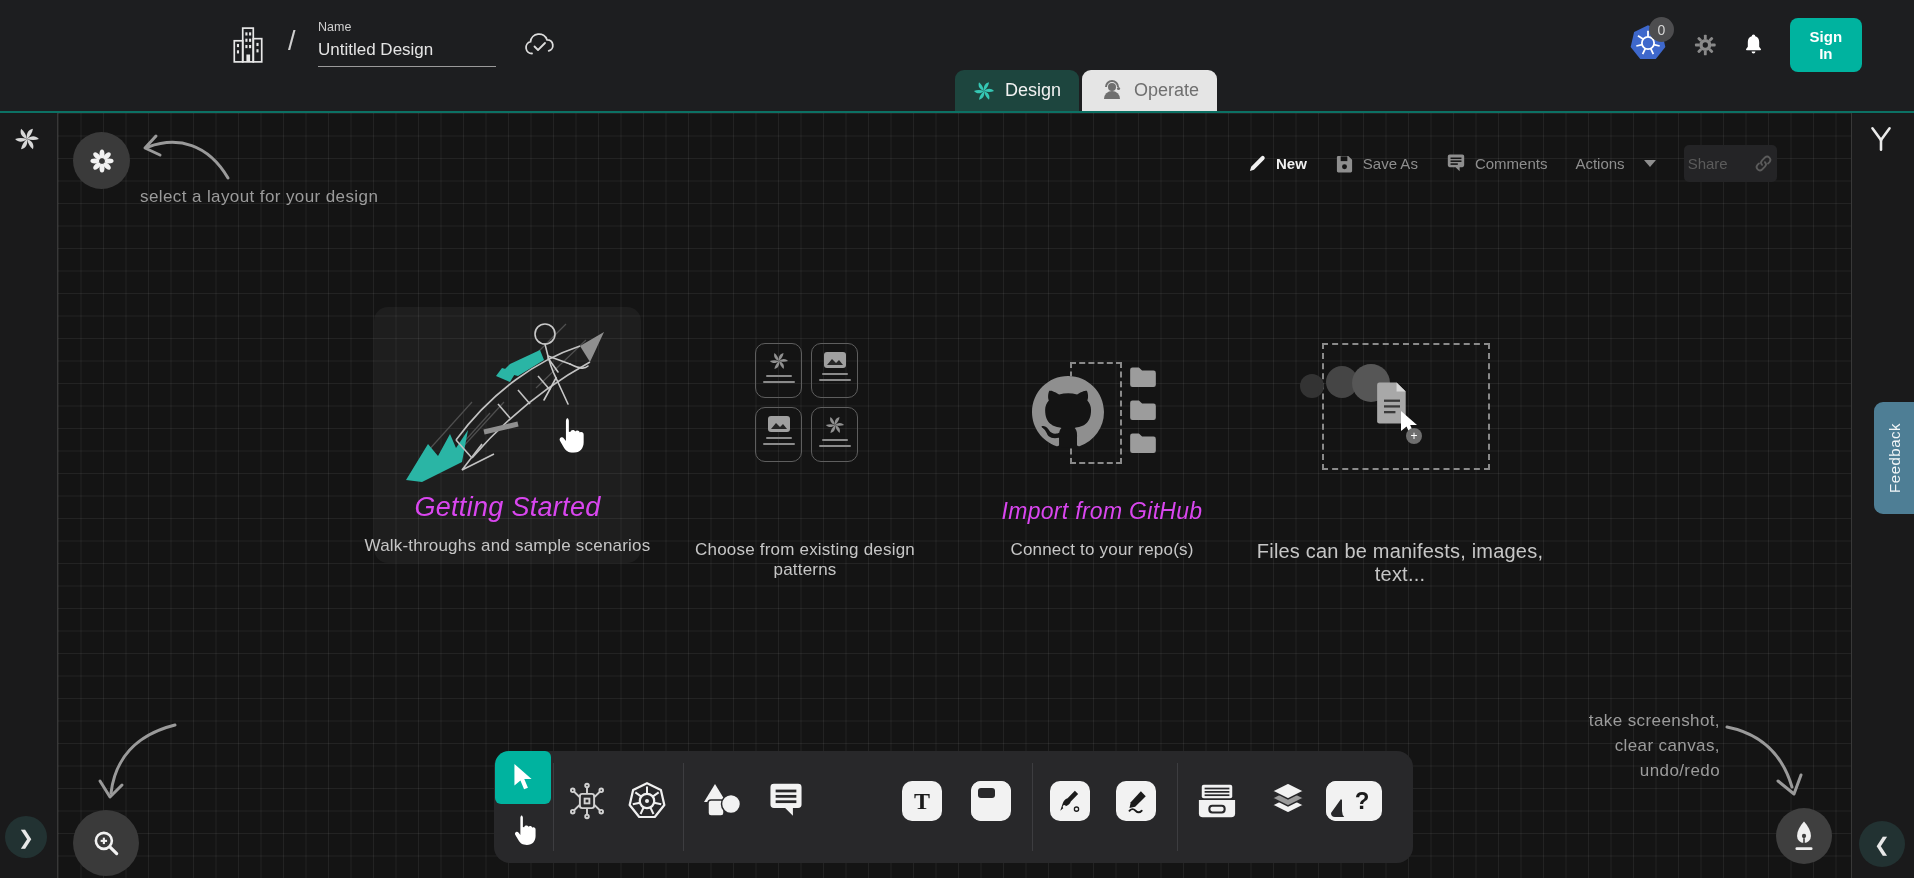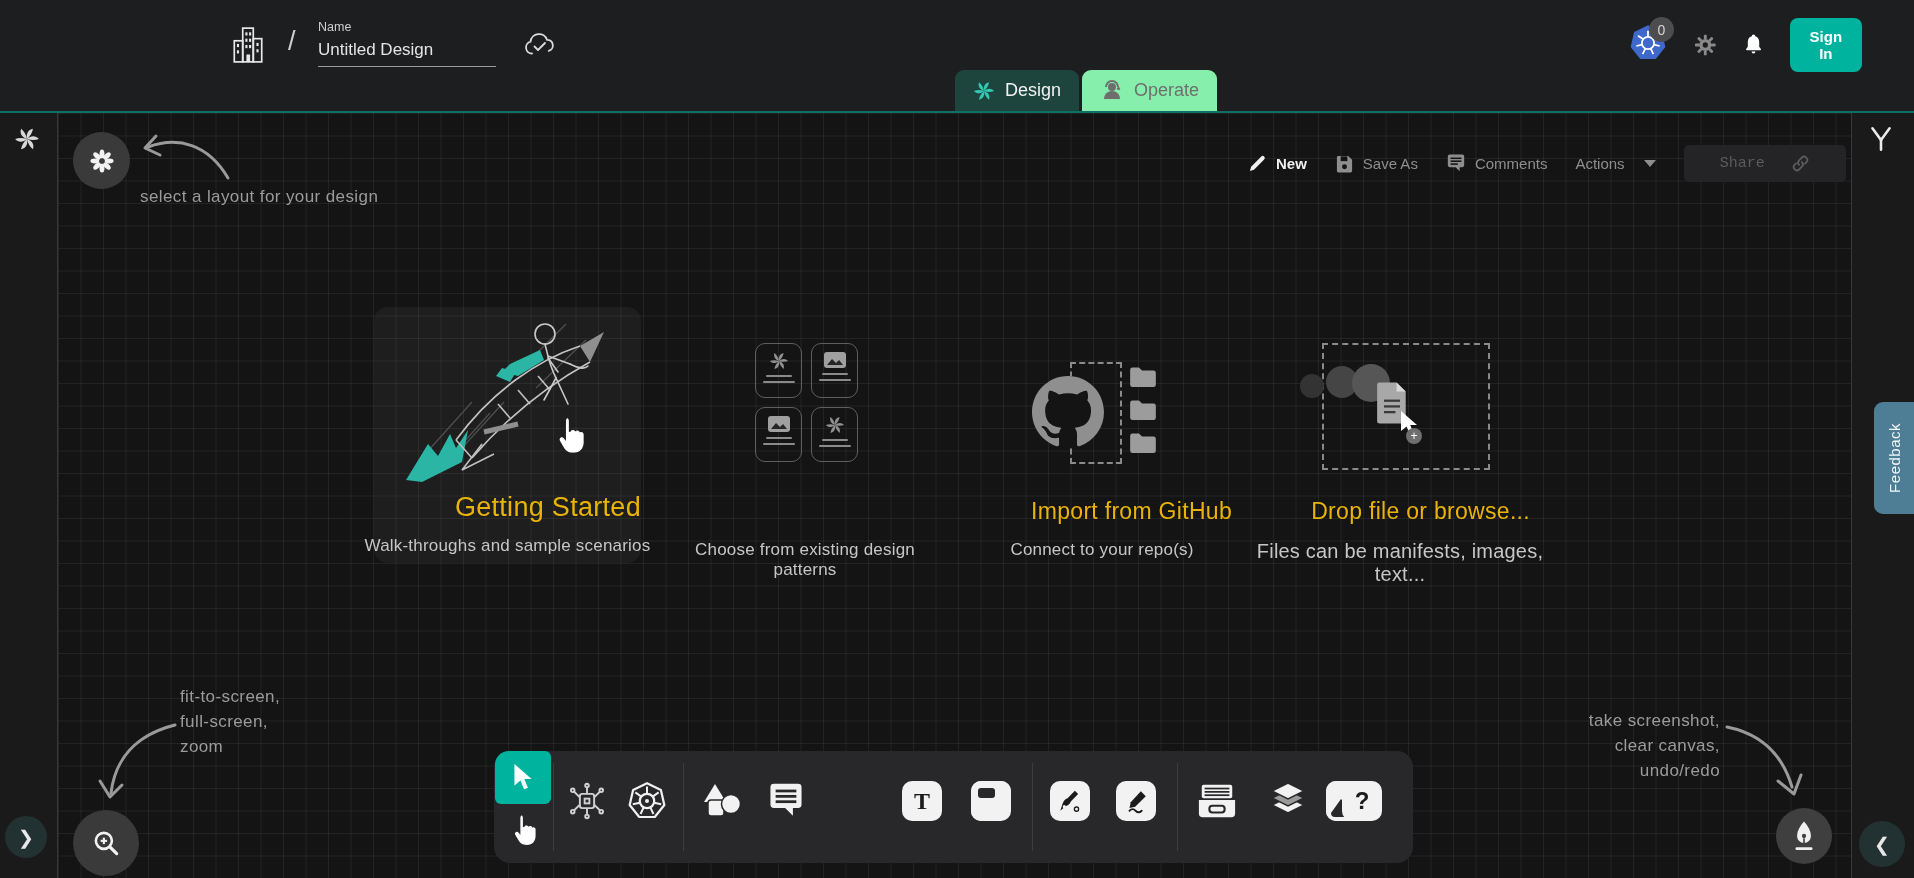--- a/index.html
+++ b/index.html
@@ -11,21 +11,21 @@
   .logo-wrap{left:12px;top:18px;display:flex;align-items:center;gap:12px;}
   .logo-text{font-size:35px;font-weight:bold;color:#fff;letter-spacing:2px;}
   .slash{left:288px;top:26px;font-size:27px;color:#cfcfcf;}
   .name-label{left:318px;top:20px;font-size:12.5px;color:#cfcfcf;}
   .name-input{left:318px;top:38px;width:178px;background:transparent;border:none;border-bottom:1px solid #9a9a9a;
               color:#e4e4e4;font-size:17px;font-family:inherit;padding:2px 0 6px 0;outline:none;}
   .tabs{left:955px;top:70px;display:flex;gap:3px;z-index:41;}
   .tab{height:41px;display:flex;align-items:center;gap:10px;padding:0 18px;border-radius:9px 9px 0 0;
        font-size:18px;cursor:pointer;}
   .tab.active{background:#1d453e;color:#f2f2f2;}
-  .tab.inactive{background:#86efac;color:#6f6f6f;}
+  .tab.inactive{background:#e5e5e5;color:#6f6f6f;}
   .hdr-right{right:52px;top:0;height:90px;display:flex;align-items:center;gap:26px;left:1628px;}
   .signin{background:#00b39f;color:#fff;border:none;border-radius:8px;font-size:15px;font-weight:bold;
           padding:10px 16px;cursor:pointer;font-family:inherit;}
   .k8s-wrap{position:relative;width:44px;height:44px;}
   .badge0{position:absolute;right:-6px;top:-6px;width:25px;height:25px;border-radius:50%;background:#4d4d4f;
           color:#d6d6d6;font-size:14px;display:flex;align-items:center;justify-content:center;}
   
   .strip{top:113px;bottom:0;width:57px;background:#1a1a1b;z-index:30;}
   .strip.left{left:0;border-right:1px solid #383838;}
   .strip.right{left:1851px;width:63px;border-left:1px solid #383838;}
@@ -34,31 +34,31 @@
   .feedback span{writing-mode:vertical-rl;transform:rotate(180deg);color:#f2f6f8;font-size:15px;letter-spacing:.5px;}
   
   .canvas{left:58px;top:113px;width:1793px;height:765px;
     background-image:linear-gradient(rgba(255,255,255,.062) 1px,transparent 1px),
                      linear-gradient(90deg,rgba(255,255,255,.062) 1px,transparent 1px);
     background-size:22.5px 22.5px;z-index:1;}
   .cv-toolbar{top:143px;left:1248px;height:40px;display:flex;align-items:center;z-index:10;color:#8e8e8e;font-size:15px;}
   .cv-item{display:flex;align-items:center;gap:9px;margin-right:28px;cursor:pointer;white-space:nowrap;}
   .cv-item.bright{color:#f0f0f0;font-weight:bold;}
   .caret{width:0;height:0;border-left:6px solid transparent;border-right:6px solid transparent;border-top:7px solid #8e8e8e;margin-left:10px;}
-  .share-pill{display:flex;align-items:center;gap:26px;background:#242426;border-radius:5px;padding:9px 36px;color:#5b5b5b;cursor:pointer;font-family:Liberation Mono, monospace;}
+  .share-pill{display:flex;align-items:center;gap:26px;background:#242426;border-radius:5px;padding:9px 4px;color:#5b5b5b;cursor:pointer;}
   .hintText{color:#9b9b9b;font-size:17px;letter-spacing:.4px;line-height:25px;z-index:6;}
   .circle-btn{border-radius:50%;display:flex;align-items:center;justify-content:center;cursor:pointer;z-index:8;}
   .layout-circle{left:73px;top:132px;width:57px;height:57px;background:#3a3a3a;}
   .zoom-circle{left:73px;top:810px;width:66px;height:66px;background:#3a3a3a;}
   .pen-circle{left:1776px;top:808px;width:56px;height:56px;background:#3f3f3f;}
   .chev-circle{width:42px;height:42px;background:#223232;z-index:35;}
   .chev{color:#e8e8e8;font-size:19px;font-weight:bold;}
   
   .gs-card{left:374px;top:307px;width:267px;height:256px;background:rgba(255,255,255,.045);border-radius:14px;z-index:4;cursor:pointer;}
-  .card-title{z-index:5;color:#eab308;text-align:right;letter-spacing:.3px;cursor:pointer;}
+  .card-title{z-index:5;color:#d946ef;text-align:center;letter-spacing:.3px;cursor:pointer;font-style:italic;}
   .card-sub{z-index:5;color:#c6c6c6;text-align:center;font-size:17px;letter-spacing:.2px;}
   .tpl-card{width:47px;height:55px;border:1.5px solid #5e5e5e;border-radius:10px;display:flex;flex-direction:column;
             align-items:center;justify-content:flex-start;padding-top:7px;gap:4px;box-sizing:border-box;}
   .tpl-line{height:2px;background:#8a8a8a;border-radius:1px;}
   .dashed{border:2px dashed #8a8a8a;z-index:3;}
   
   .btoolbar{left:494px;top:751px;width:919px;height:112px;background:#28282a;border-radius:16px;z-index:20;}
   .bt-sep{position:absolute;top:12px;height:88px;width:1px;background:#3d3d40;}
   .sel-btn{position:absolute;left:1px;top:0;width:56px;height:53px;background:#00b39f;border-radius:14px 6px 6px 6px;
            display:flex;align-items:center;justify-content:center;cursor:pointer;}
@@ -273,28 +273,22 @@
     <polygon points="18,1 26,9 18,9" fill="#d8d8d8"></polygon>
     <rect x="7" y="16" width="14" height="2" fill="#3a3a3a"></rect>
       <rect x="7" y="21" width="14" height="2" fill="#3a3a3a"></rect>
       <rect x="7" y="26" width="10" height="2" fill="#3a3a3a"></rect>
   </svg>
   <svg class="abs" style="left:1398px;top:410px;z-index:6" width="22" height="28" color="#ffffff">
       <use href="#sym-cursor"></use>
     </svg>
   <div class="abs" style="left:1406px;top:428px;width:16px;height:16px;border-radius:50%;background:#6e6e6e;color:#fff;
        display:flex;align-items:center;justify-content:center;font-size:12px;z-index:7">+</div>
-  <div class="abs card-title" style="left:1270px;top:498px;width:260px;font-size:23px">Drop file or browse...</div>
   <div class="abs card-sub" style="left:1250px;top:540px;width:300px;font-size:20px">Files can be manifests, images, text...</div>
 
-  <div class="abs hintText" style="left:180px;top:684px">
-    <div>fit-to-screen,</div>
-    <div>full-screen,</div>
-    <div>zoom</div>
-  </div>
   <svg class="abs" style="left:95px;top:715px;z-index:6" width="85" height="90">
     <path d="M80,10 C40,20 20,45 16,78" stroke="#9a9a9a" stroke-width="3" fill="none" stroke-linecap="round"></path>
     <path d="M5,66 L15,82 L27,70" stroke="#9a9a9a" stroke-width="3" fill="none" stroke-linecap="round" stroke-linejoin="round"></path>
   </svg>
   <div class="abs circle-btn zoom-circle">
     <svg width="32" height="32" viewBox="0 0 30 30">
       <circle cx="13" cy="13" r="7.5" stroke="#f2f2f2" stroke-width="2.4" fill="none"></circle>
       <line x1="18.6" y1="18.6" x2="25" y2="25" stroke="#f2f2f2" stroke-width="3" stroke-linecap="round"></line>
       <line x1="13" y1="10" x2="13" y2="16" stroke="#f2f2f2" stroke-width="2"></line>
         <line x1="10" y1="13" x2="16" y2="13" stroke="#f2f2f2" stroke-width="2"></line>

